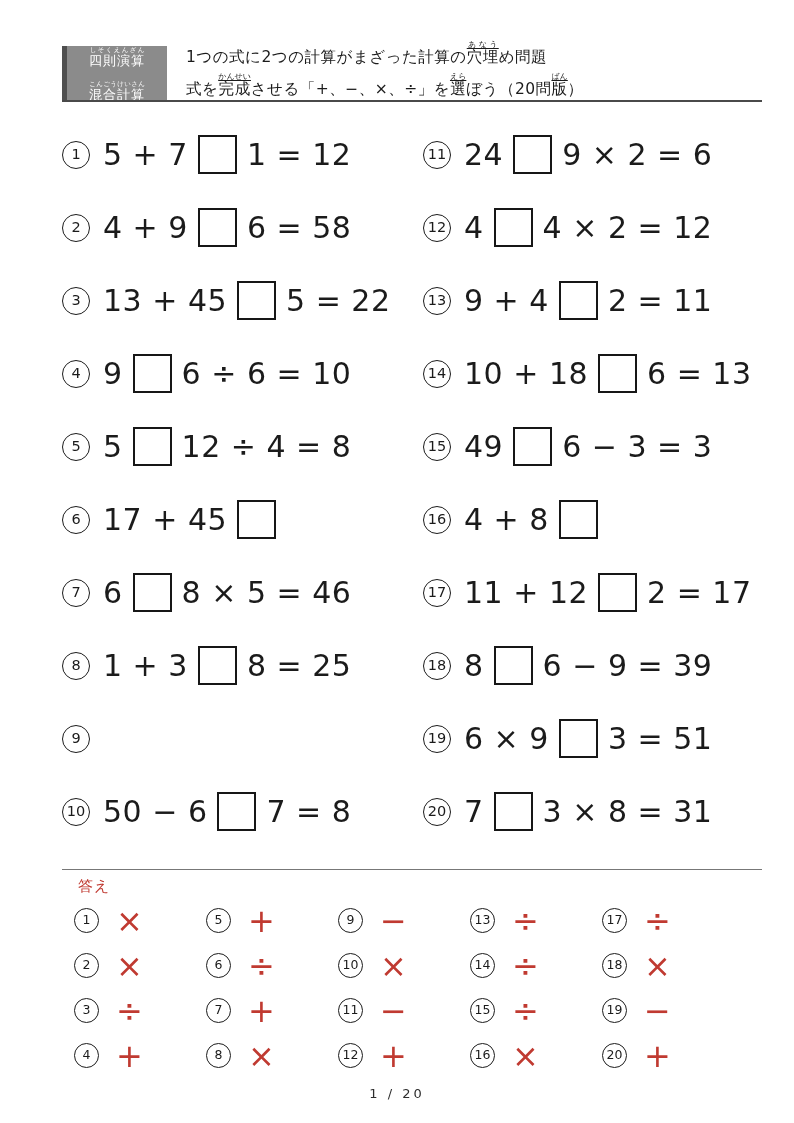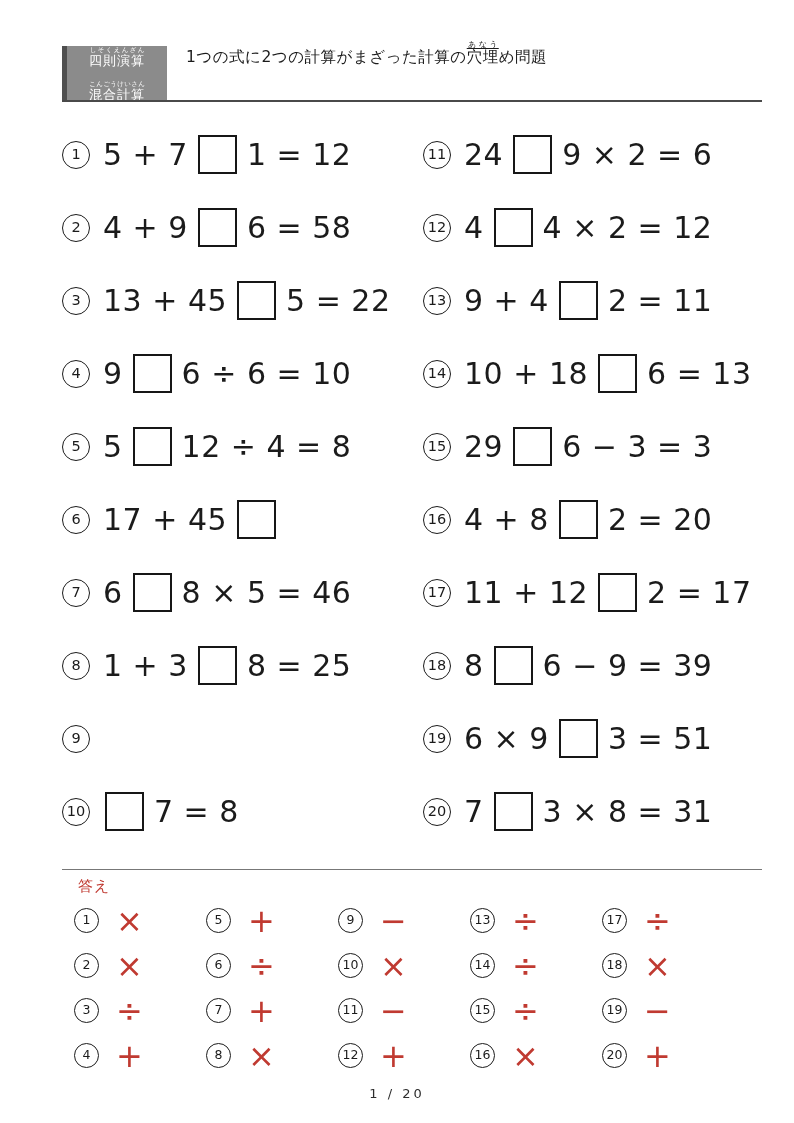--- a/index.html
+++ b/index.html
@@ -68,20 +68,21 @@
 <body>
 
 <div class="page">
 
   <div class="badge">
     <ruby><span>四則演算</span><rt>しそくえんざん</rt></ruby>
     <ruby><span>混合計算</span><rt>こんごうけいさん</rt></ruby>
   </div>
   <div class="titles">
     <span class="title-line" id="title-line-0"><span>1つの式に2つの計算がまざった計算の</span><ruby><span>穴埋</span><rt>あなう</rt></ruby><span>め問題</span></span>
+    <span class="title-line" id="title-line-1"><span>式を</span><ruby><span>完成</span><rt>かんせい</rt></ruby><span>させる「+、−、×、÷」を</span><ruby><span>選</span><rt>えら</rt></ruby><span>ぼう（20問</span><ruby><span>版</span><rt>ばん</rt></ruby><span>）</span></span>
   </div>
   <div class="header-rule"></div>
 
   <div class="problems">
     <div class="prob-col" id="col-left">
         <div class="prob">
           <span class="circ">1</span>
           <span class="eq">
             <span>5 + 7</span>
             <span class="box"></span>
@@ -142,20 +143,21 @@
             <span class="box"></span>
             <span>8 = 25</span>
           </span>
         </div>
         <div class="prob">
           <span class="circ">9</span>
         </div>
         <div class="prob">
           <span class="circ">10</span>
           <span class="eq">
+            <span>50 − 6</span>
             <span class="box"></span>
             <span>7 = 8</span>
           </span>
         </div>
       </div>
     <div class="prob-col" id="col-right">
         <div class="prob">
           <span class="circ">11</span>
           <span class="eq">
             <span>24</span>
@@ -183,31 +185,30 @@
           <span class="circ">14</span>
           <span class="eq">
             <span>10 + 18</span>
             <span class="box"></span>
             <span>6 = 13</span>
           </span>
         </div>
         <div class="prob">
           <span class="circ">15</span>
           <span class="eq">
-            <span>29</span>
+            <span>49</span>
             <span class="box"></span>
             <span>6 − 3 = 3</span>
           </span>
         </div>
         <div class="prob">
           <span class="circ">16</span>
           <span class="eq">
             <span>4 + 8</span>
             <span class="box"></span>
-            <span>2 = 20</span>
           </span>
         </div>
         <div class="prob">
           <span class="circ">17</span>
           <span class="eq">
             <span>11 + 12</span>
             <span class="box"></span>
             <span>2 = 17</span>
           </span>
         </div>

